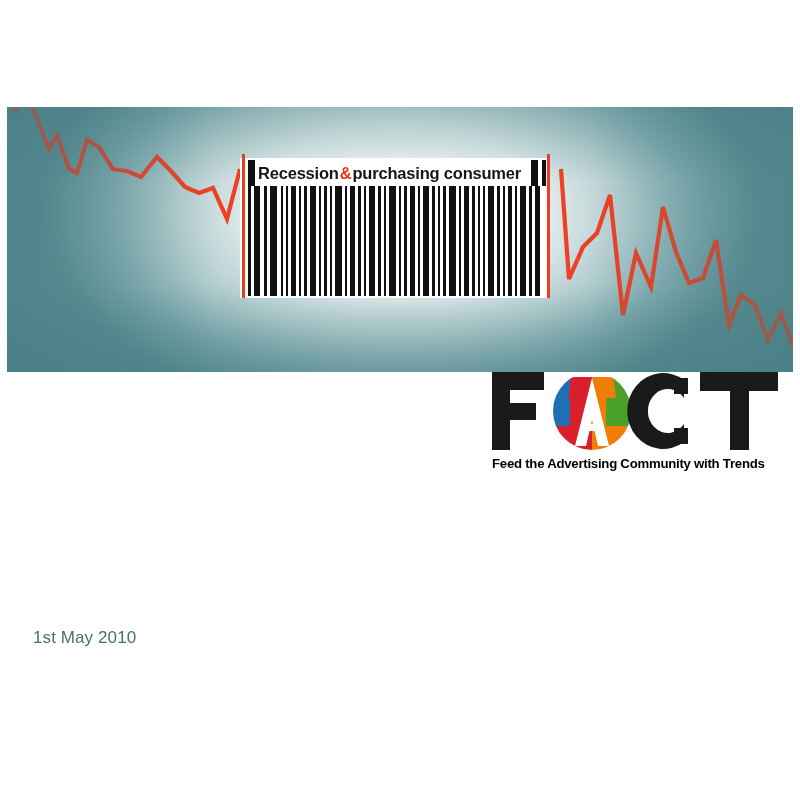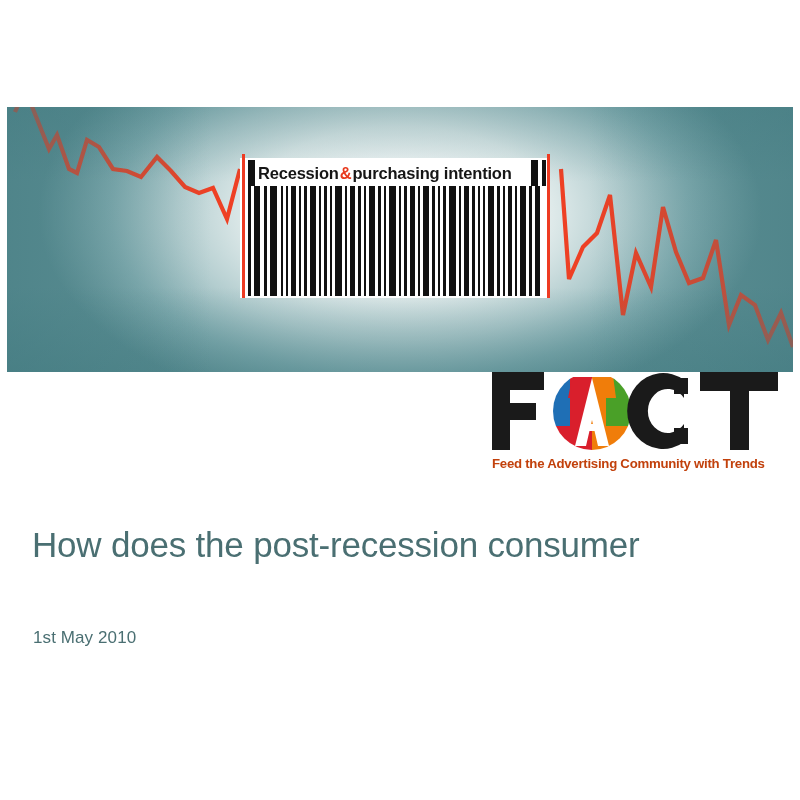--- a/index.html
+++ b/index.html
@@ -158,21 +158,21 @@
   }
   .logo-tagline {
     position: absolute;
     left: 4px;
     top: 88px;
     width: 296px;
     font-family: "Liberation Sans", sans-serif;
     font-weight: bold;
     font-size: 13.2px;
     letter-spacing: -0.25px;
-    color: #c2410c;
+    color: #000000;
     white-space: nowrap;
   }
 
   
   .headline {
     position: absolute;
     left: 32px;
     top: 522px;
     width: 720px;
     font-family: "Liberation Sans", sans-serif;
@@ -211,21 +211,21 @@
 
     <div class="hero-vignette"></div>
   </div>
 
   <div class="barcode">
     <div class="barcode-inner"></div>
 
     <div class="barcode-title">
       <span>Recession </span>
         <span class="amp">&amp;</span>
-        <span> purchasing intention</span>
+        <span> purchasing consumer</span>
     </div>
     <div class="bc-cap-left"></div>
     <div class="bc-cap-right"></div>
     <div class="bc-cap-right2"></div>
 
     <div class="bars">
       <div class="bar" style="left:8px;width:3px"></div>
       <div class="bar" style="left:14px;width:6px"></div>
       <div class="bar" style="left:24px;width:3px"></div>
       <div class="bar" style="left:30px;width:7px"></div>
@@ -320,18 +320,17 @@
       <g>
         <rect x="212" y="4" width="78" height="19" fill="#1a1a1a"></rect>
         <rect x="242" y="4" width="19" height="78" fill="#1a1a1a"></rect>
       </g>
     </svg>
 
     <div class="logo-tagline">Feed the Advertising Community with Trends</div>
   </div>
 
   <div class="headline">
-    <span class="l1">How does the post-recession consumer</span>
   </div>
 
   <div class="date">1st May 2010</div>
 
 </div>
 
 </body></html>

